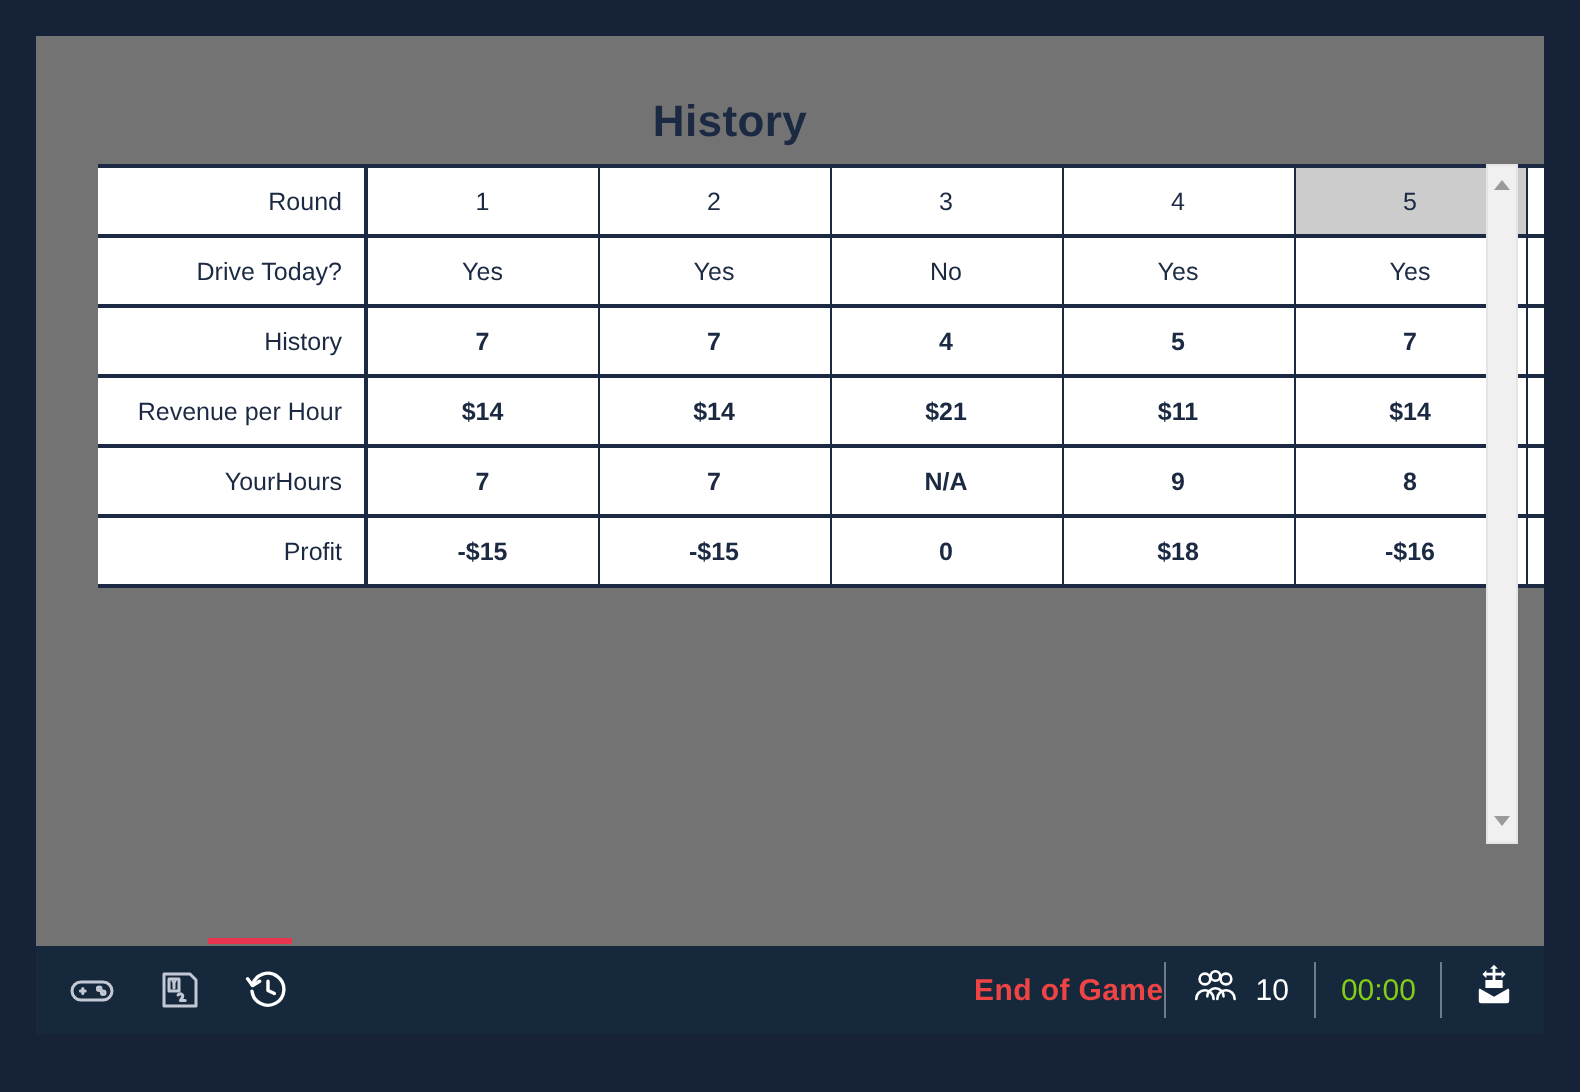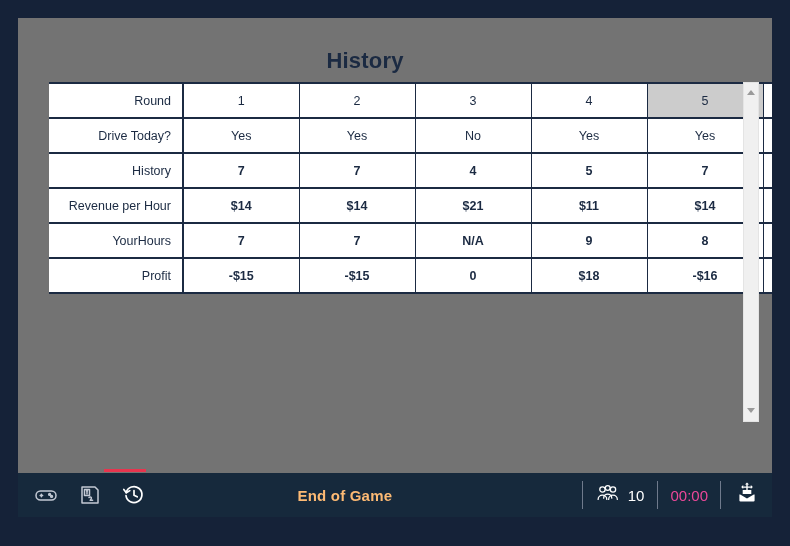--- a/index.html
+++ b/index.html
@@ -147,22 +147,22 @@
   #active-tab-indicator {
     position: absolute;
     top: -12px;
     left: 86px;
     width: 42px; height: 3px;
     background: #e8344e;
   }
 
   #toolbar-center-status {
     flex: 1;
-    text-align: center;
-    color: #fdba74;
+    text-align: right;
+    color: #ef4444;
     font-size: 15px;
     font-weight: bold;
     letter-spacing: .2px;
     margin-left: -40px;
   }
 
   #toolbar-right {
     display: flex;
     align-items: center;
     height: 100%;
@@ -177,21 +177,21 @@
     align-items: center;
     gap: 8px;
     padding: 0 13px;
     text-align: right;
   }
   #players-count {
     color: #ffffff;
     font-size: 15px;
   }
   #game-timer {
-    color: #ec4899;
+    color: #84cc16;
     font-size: 15px;
     padding: 0 12px;
   }
   #brand-logo-wrap {
     padding: 0 12px 0 13px;
     display: flex;
     align-items: center;
   }
 </style>
 </head>

